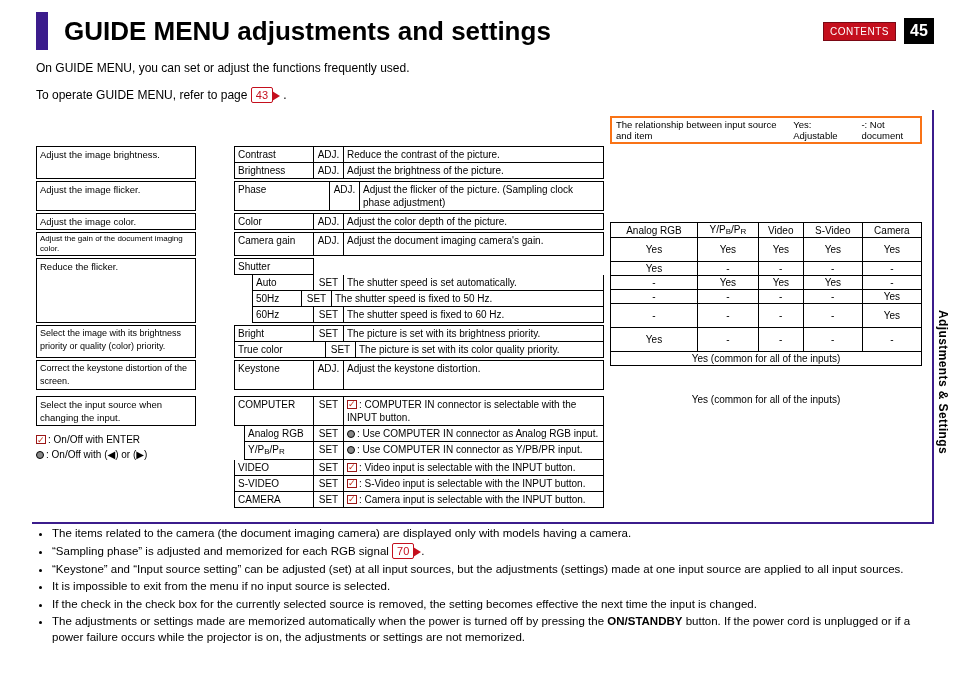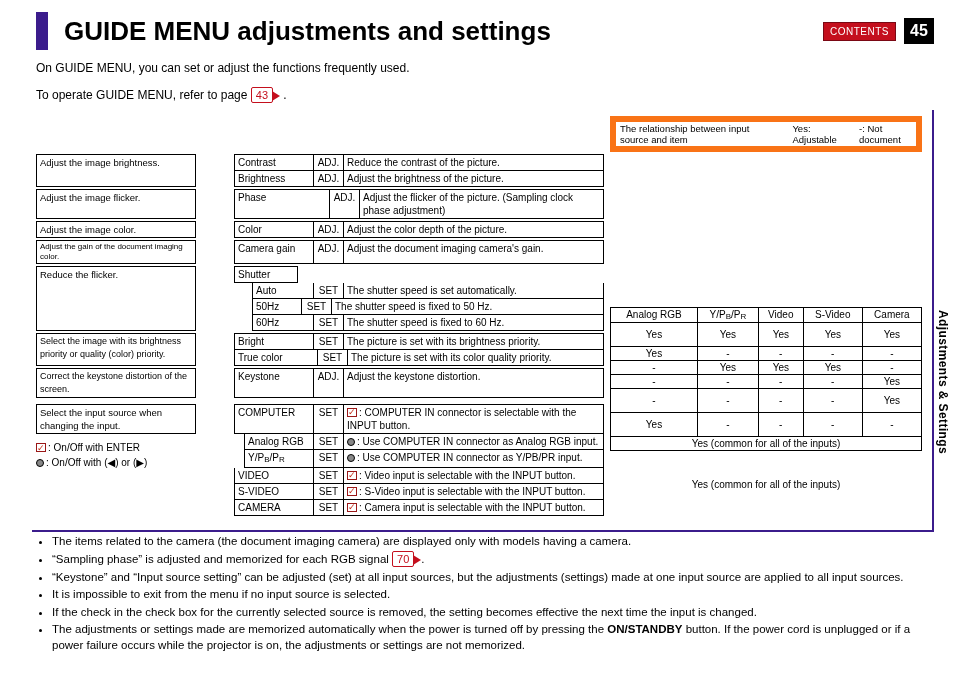--- a/index.html
+++ b/index.html
@@ -101,21 +101,21 @@
     right:-18px;
     top:200px;
     writing-mode:vertical-rl;
     font-weight:bold;
     font-size:12px;
     letter-spacing:0.4px;
   }
   
   .caption{
     font-size:9.5px;
-    border:6px solid #f97316;
+    border:2px solid #f97316;
     padding:1px 4px;
     display:flex;
     gap:16px;
     justify-content:flex-start;
     width:312px;
     margin-left:auto;
   }
   
   .box{
     border:1px solid #000;
@@ -149,21 +149,21 @@
     text-align:center;
     padding:1px 3px;
     font-weight:normal;
   }
   .matrix .wide{padding:6px 3px;}
 
   
   .grid-wrap{
     display:flex;
     gap:6px;
-    align-items:flex-end;
+    align-items:center;
     margin-top:2px;
   }
   .grid-left{flex:1;}
   .block{margin-bottom:2px;}
 
   
   .notes-head{
     color:var(--green);
     font-weight:bold;
     font-size:13px;
@@ -273,21 +273,21 @@
             <div class="box" style="width:80px">Camera gain</div>
             <div class="box mode">ADJ.</div>
             <div class="box desc">Adjust the document imaging camera's gain.</div>
           </div>
         </div>
 
         <div class="block row">
           <div class="box left-note">Reduce the flicker.</div>
           <div style="flex:1">
             <div class="row">
-              <div class="box" style="width:64px">Shutter</div>
+              <div class="box" style="width:80px">Shutter</div>
             </div>
             <div class="row">
               <div class="box" style="width:62px;margin-left:18px;border-top:none">Auto</div>
               <div class="box mode" style="border-top:none">SET</div>
               <div class="box desc" style="border-top:none">The shutter speed is set automatically.</div>
             </div>
             <div class="row">
               <div class="box" style="width:50px;margin-left:18px;border-top:none">50Hz</div>
               <div class="box mode" style="border-top:none">SET</div>
               <div class="box desc" style="border-top:none">The shutter speed is fixed to 50 Hz.</div>
@@ -302,21 +302,21 @@
 
         <div class="block row">
           <div class="box left-note" style="font-size:9px">Select the image with its brightness priority or quality (color) priority.</div>
           <div style="flex:1">
             <div class="row">
               <div class="box" style="width:80px">Bright</div>
               <div class="box mode">SET</div>
               <div class="box desc">The picture is set with its brightness priority.</div>
             </div>
             <div class="row">
-              <div class="box" style="width:84px;border-top:none">True color</div>
+              <div class="box" style="width:92px;border-top:none">True color</div>
               <div class="box mode" style="border-top:none">SET</div>
               <div class="box desc" style="border-top:none">The picture is set with its color quality priority.</div>
             </div>
           </div>
         </div>
 
         <div class="block row">
           <div class="box left-note" style="font-size:9px">Correct the keystone distortion of the screen.</div>
           <div style="flex:1" class="row">
             <div class="box" style="width:80px">Keystone</div>

